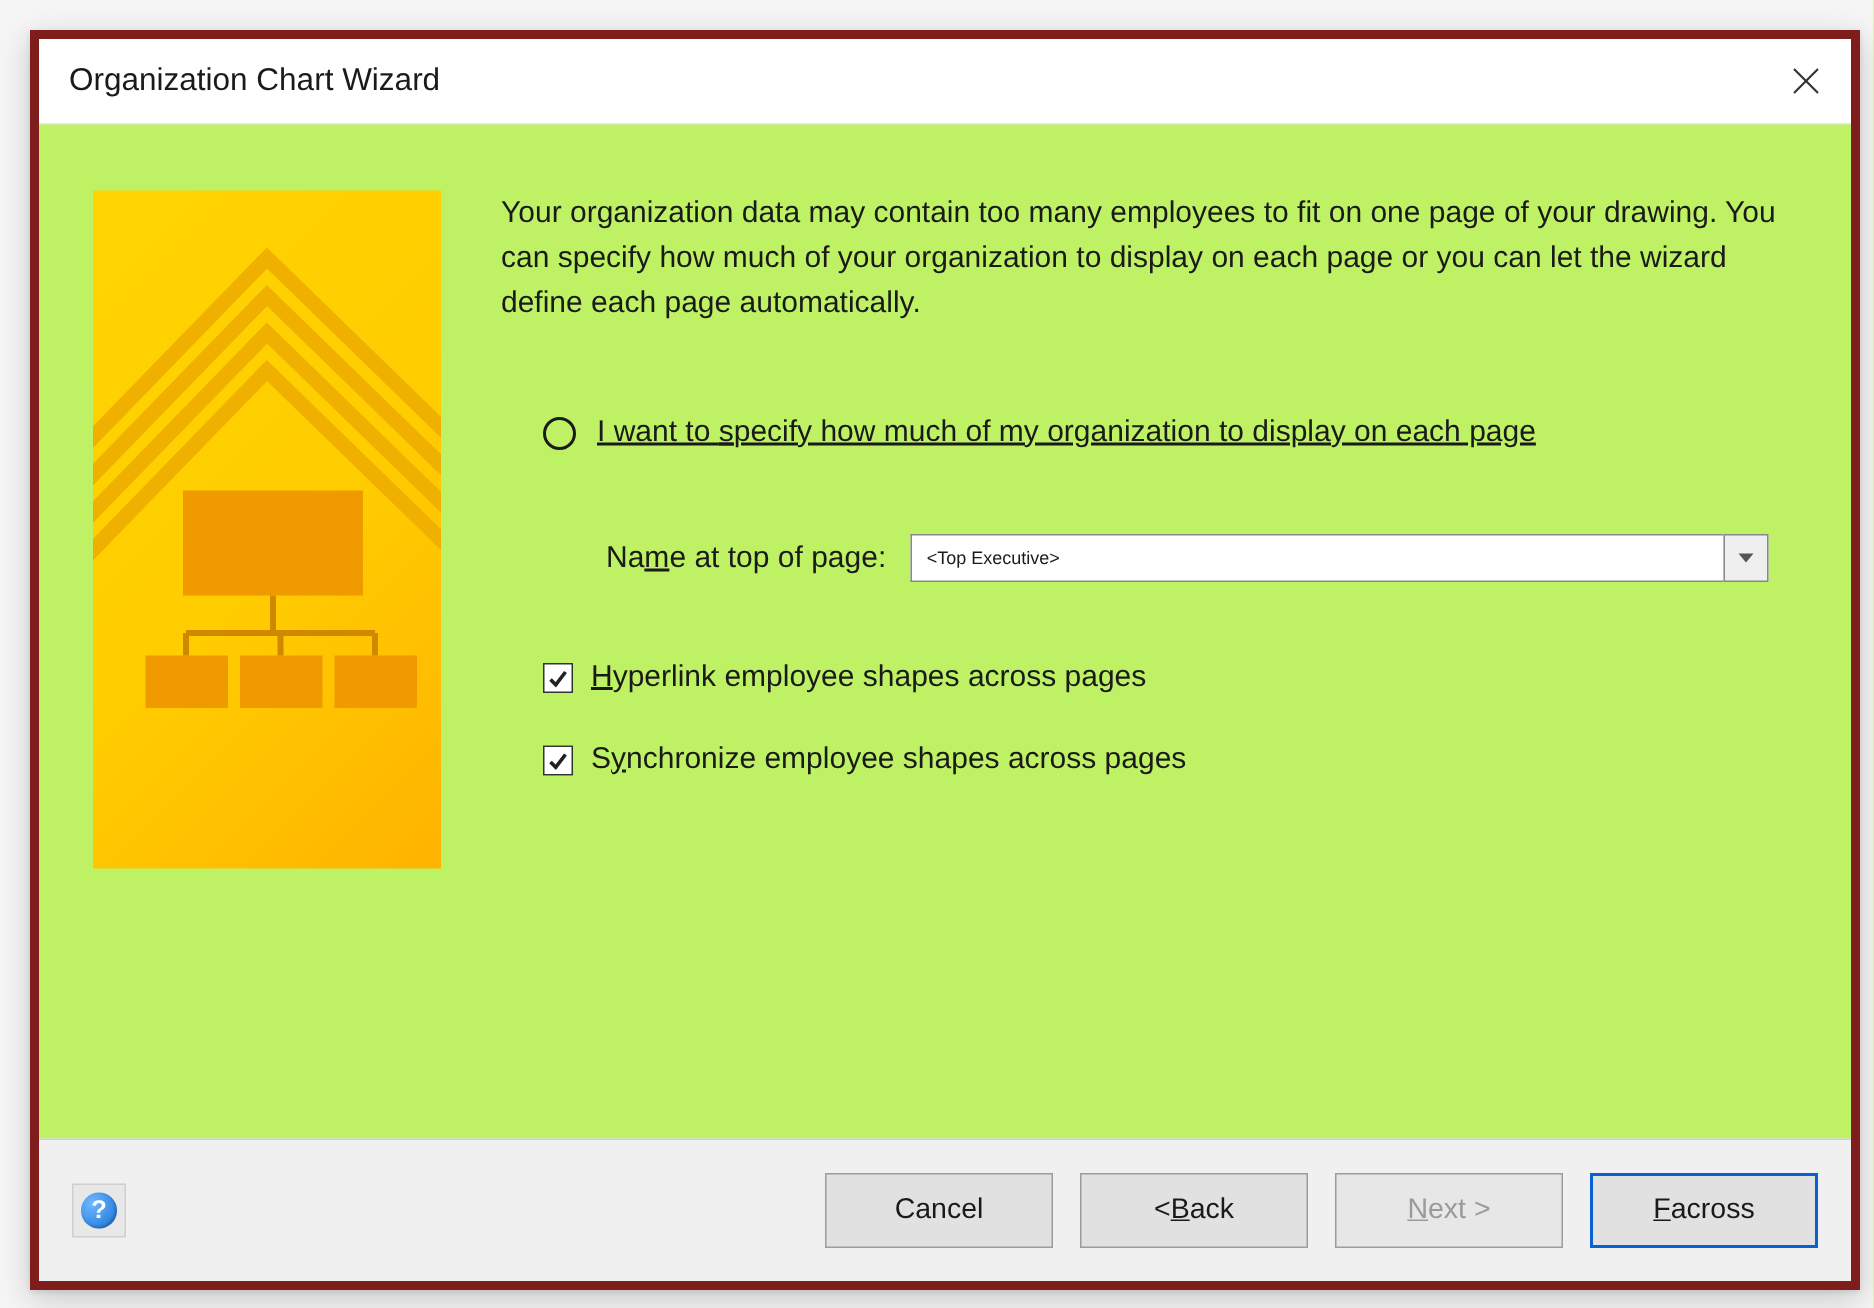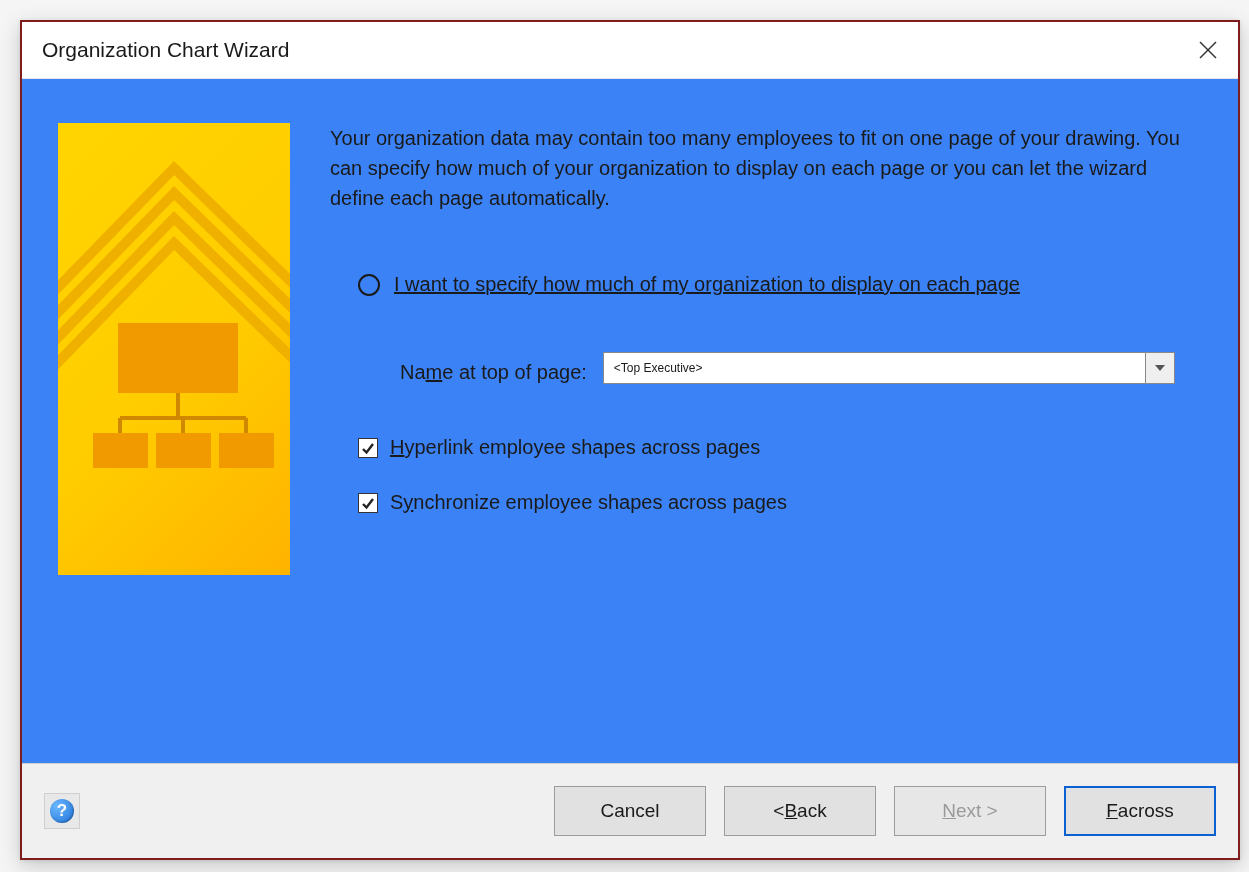--- a/index.html
+++ b/index.html
@@ -6,21 +6,21 @@
   body {
     margin: 0;
     padding: 20px;
     background: #f5f5f5;
     font-family: "Segoe UI", Arial, sans-serif;
   }
   .dialog {
     width: 1220px;
     height: 840px;
     background: #ffffff;
-    border: 2px solid #7f1d1d;
+    border: 6px solid #7f1d1d;
     box-shadow: 0 6px 20px rgba(0,0,0,0.18), 0 1px 4px rgba(0,0,0,0.1);
     display: flex;
     flex-direction: column;
     position: relative;
   }
   .titlebar {
     height: 56px;
     background: #ffffff;
     display: flex;
     align-items: center;
@@ -36,21 +36,21 @@
     width: 44px;
     height: 44px;
     display:flex;
     align-items:center;
     justify-content:center;
     cursor:pointer;
   }
   .close-btn svg { width: 18px; height: 18px; stroke:#323232; stroke-width:1.4; }
   .body {
     flex: 1;
-    background: #3b82f6;
+    background: #bef264;
     border-top: 1px solid #e6e6e6;
     display:flex;
     flex-direction:column;
   }
   .content {
     flex:1;
     display:flex;
     padding: 44px 36px 0 36px;
   }
   .wizimg {
@@ -86,21 +86,21 @@
     border-radius:50%;
     margin-right: 14px;
     display:flex; align-items:center; justify-content:center;
     flex-shrink:0;
     cursor:pointer;
   }
   .radio .dot {
     width:12px;height:12px;border-radius:50%;background:#1a1a1a;
   }
   .field-row {
-    display:flex; align-items:flex-end;
+    display:flex; align-items:center;
     padding-left: 70px;
     margin-bottom: 52px;
   }
   .field-label { margin-right: 16px; }
   .combo {
     flex:1;
     height: 32px;
     display:flex;
     max-width: 572px;
   }

